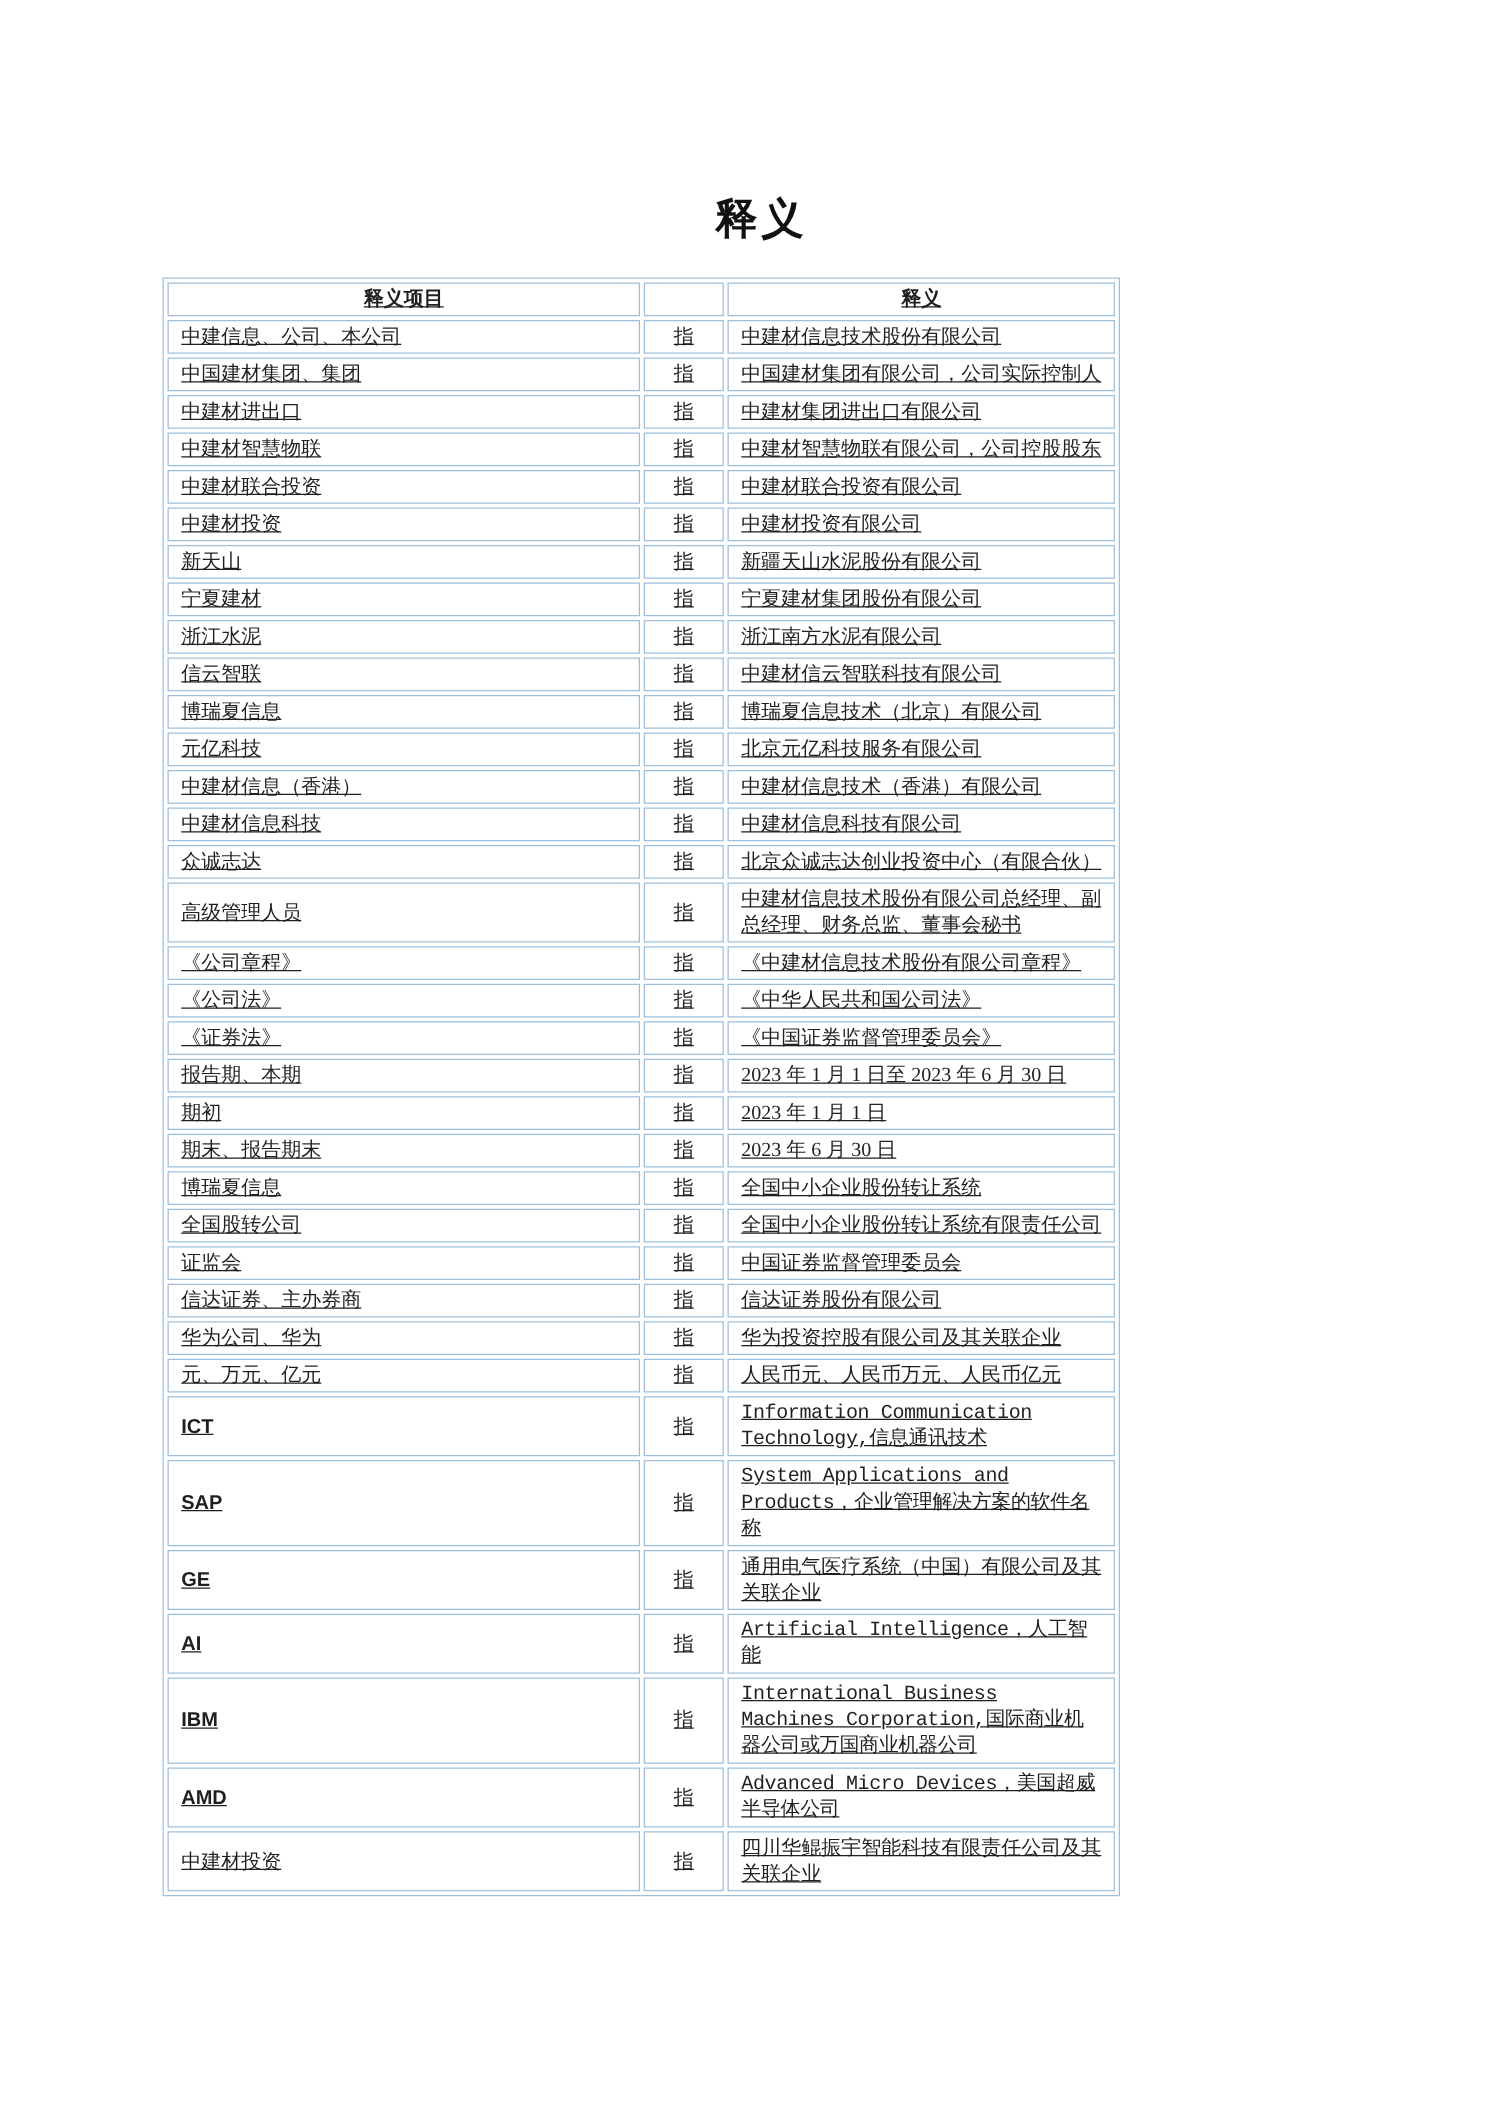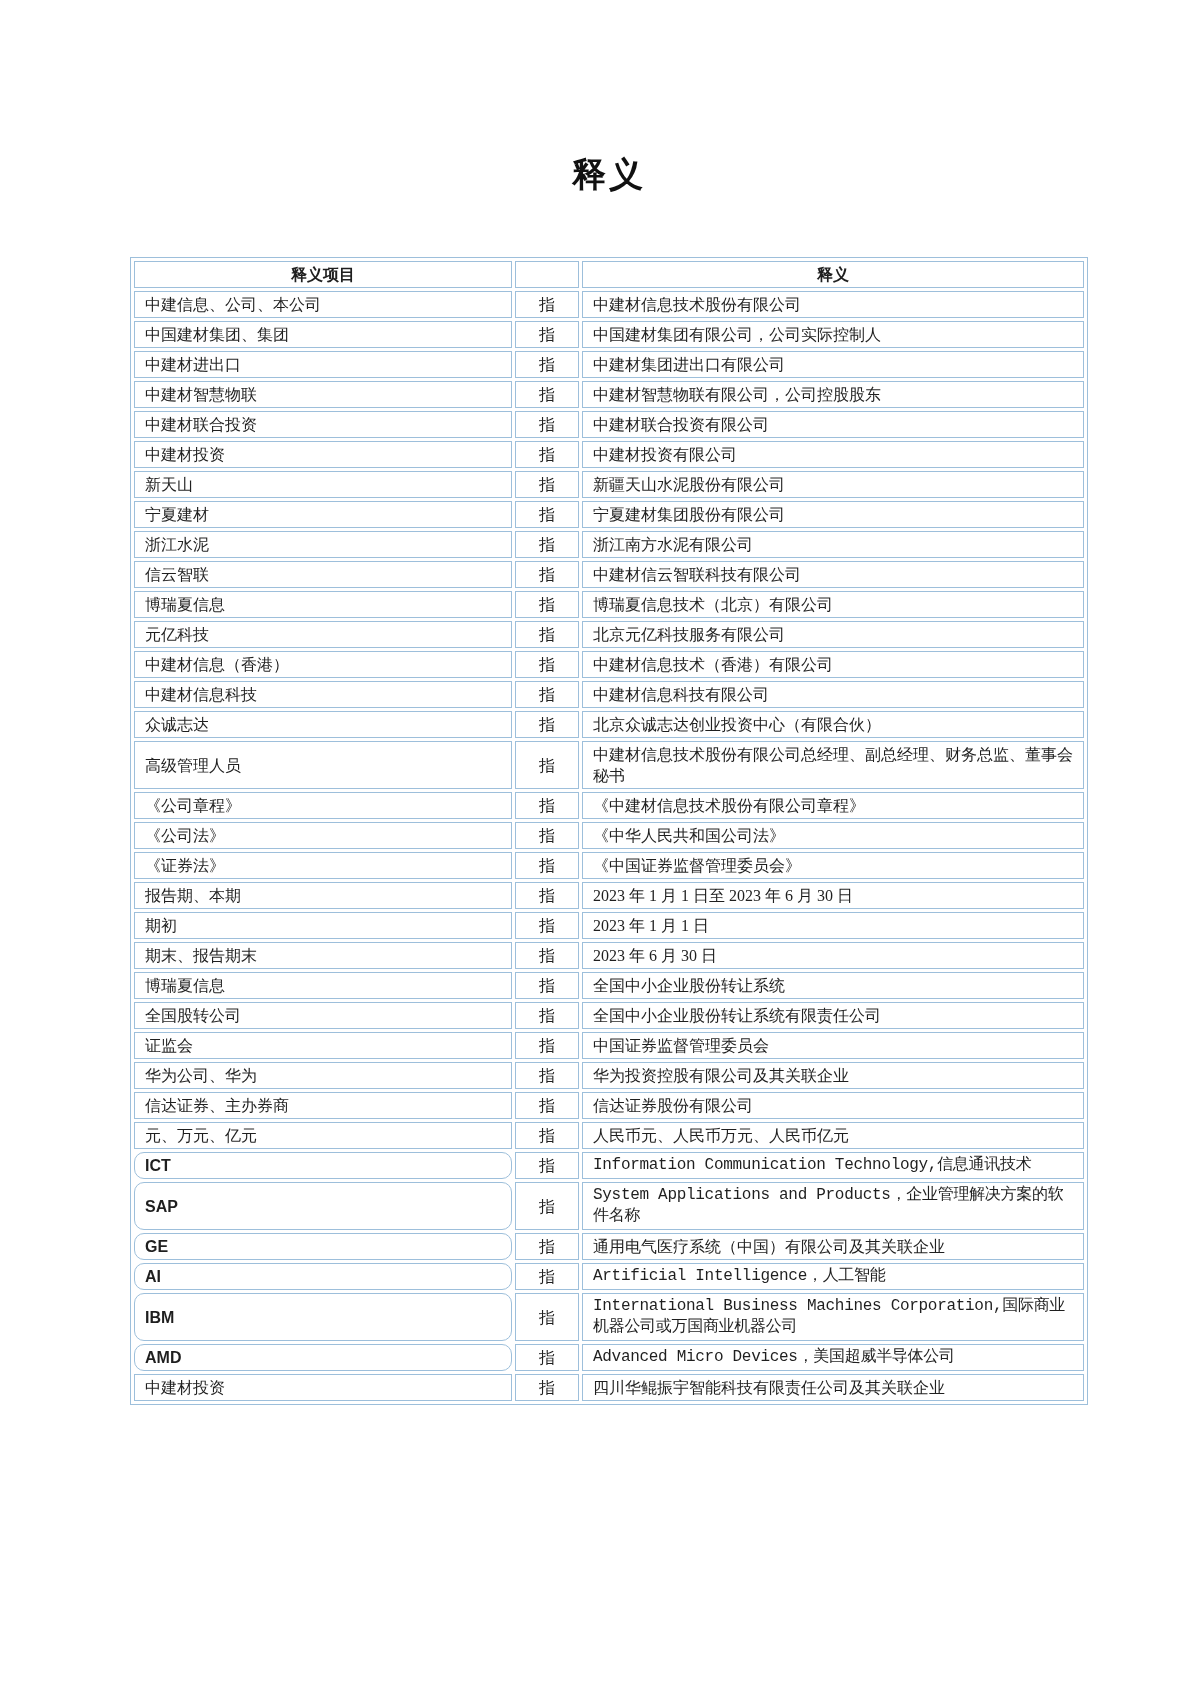--- a/index.html
+++ b/index.html
@@ -24,27 +24,28 @@
   .doc-title{
     margin-top:152px;
     text-align:center;
     font-family:"Liberation Sans","DejaVu Sans",sans-serif;
     font-weight:bold;
     font-size:34px;
     letter-spacing:3px;
     color:#111;
   }
   table.def-table{
-    margin-top:59px;
-    width:958px;
+    margin-top:24px;
+    width:766px;
     table-layout:fixed;
     border-collapse:separate;
     border-spacing:3px 3px;
     border:1px solid var(--border-color);
     background:#ffffff;
+    text-decoration:underline;
   }
   table.def-table td, table.def-table th{
     border:1px solid var(--border-color);
     padding:2px 10px;
     font-size:16px;
     line-height:21px;
     vertical-align:middle;
     overflow:hidden;
     word-break:break-word;
   }
@@ -54,21 +55,20 @@
     font-size:16.5px;
   }
   td.col-zhi{
     text-align:center;
     padding:2px 2px;
   }
   td.latin-term{
     font-family:"Liberation Sans","DejaVu Sans",sans-serif;
     font-weight:600;
     font-size:15px;
-    border-radius:10px;
   }
   td.latin-def{
     font-family:"Liberation Mono","DejaVu Sans Mono",monospace;
     font-size:14.5px;
     letter-spacing:-0.3px;
   }
 </style>
 </head>
 <body>
 
@@ -208,28 +208,28 @@
           <td>全国股转公司</td>
           <td class="col-zhi">指</td>
           <td>全国中小企业股份转让系统有限责任公司</td>
         </tr>
         <tr>
           <td>证监会</td>
           <td class="col-zhi">指</td>
           <td>中国证券监督管理委员会</td>
         </tr>
         <tr>
+          <td>信达证券、主办券商</td>
+          <td class="col-zhi">指</td>
+          <td>信达证券股份有限公司</td>
+        </tr>
+        <tr>
           <td>华为公司、华为</td>
           <td class="col-zhi">指</td>
           <td>华为投资控股有限公司及其关联企业</td>
-        </tr>
-        <tr>
-          <td>信达证券、主办券商</td>
-          <td class="col-zhi">指</td>
-          <td>信达证券股份有限公司</td>
         </tr>
         <tr>
           <td>元、万元、亿元</td>
           <td class="col-zhi">指</td>
           <td>人民币元、人民币万元、人民币亿元</td>
         </tr>
         <tr>
           <td class="latin-term">ICT</td>
           <td class="col-zhi">指</td>
           <td class="latin-def">Information Communication Technology,信息通讯技术</td>

